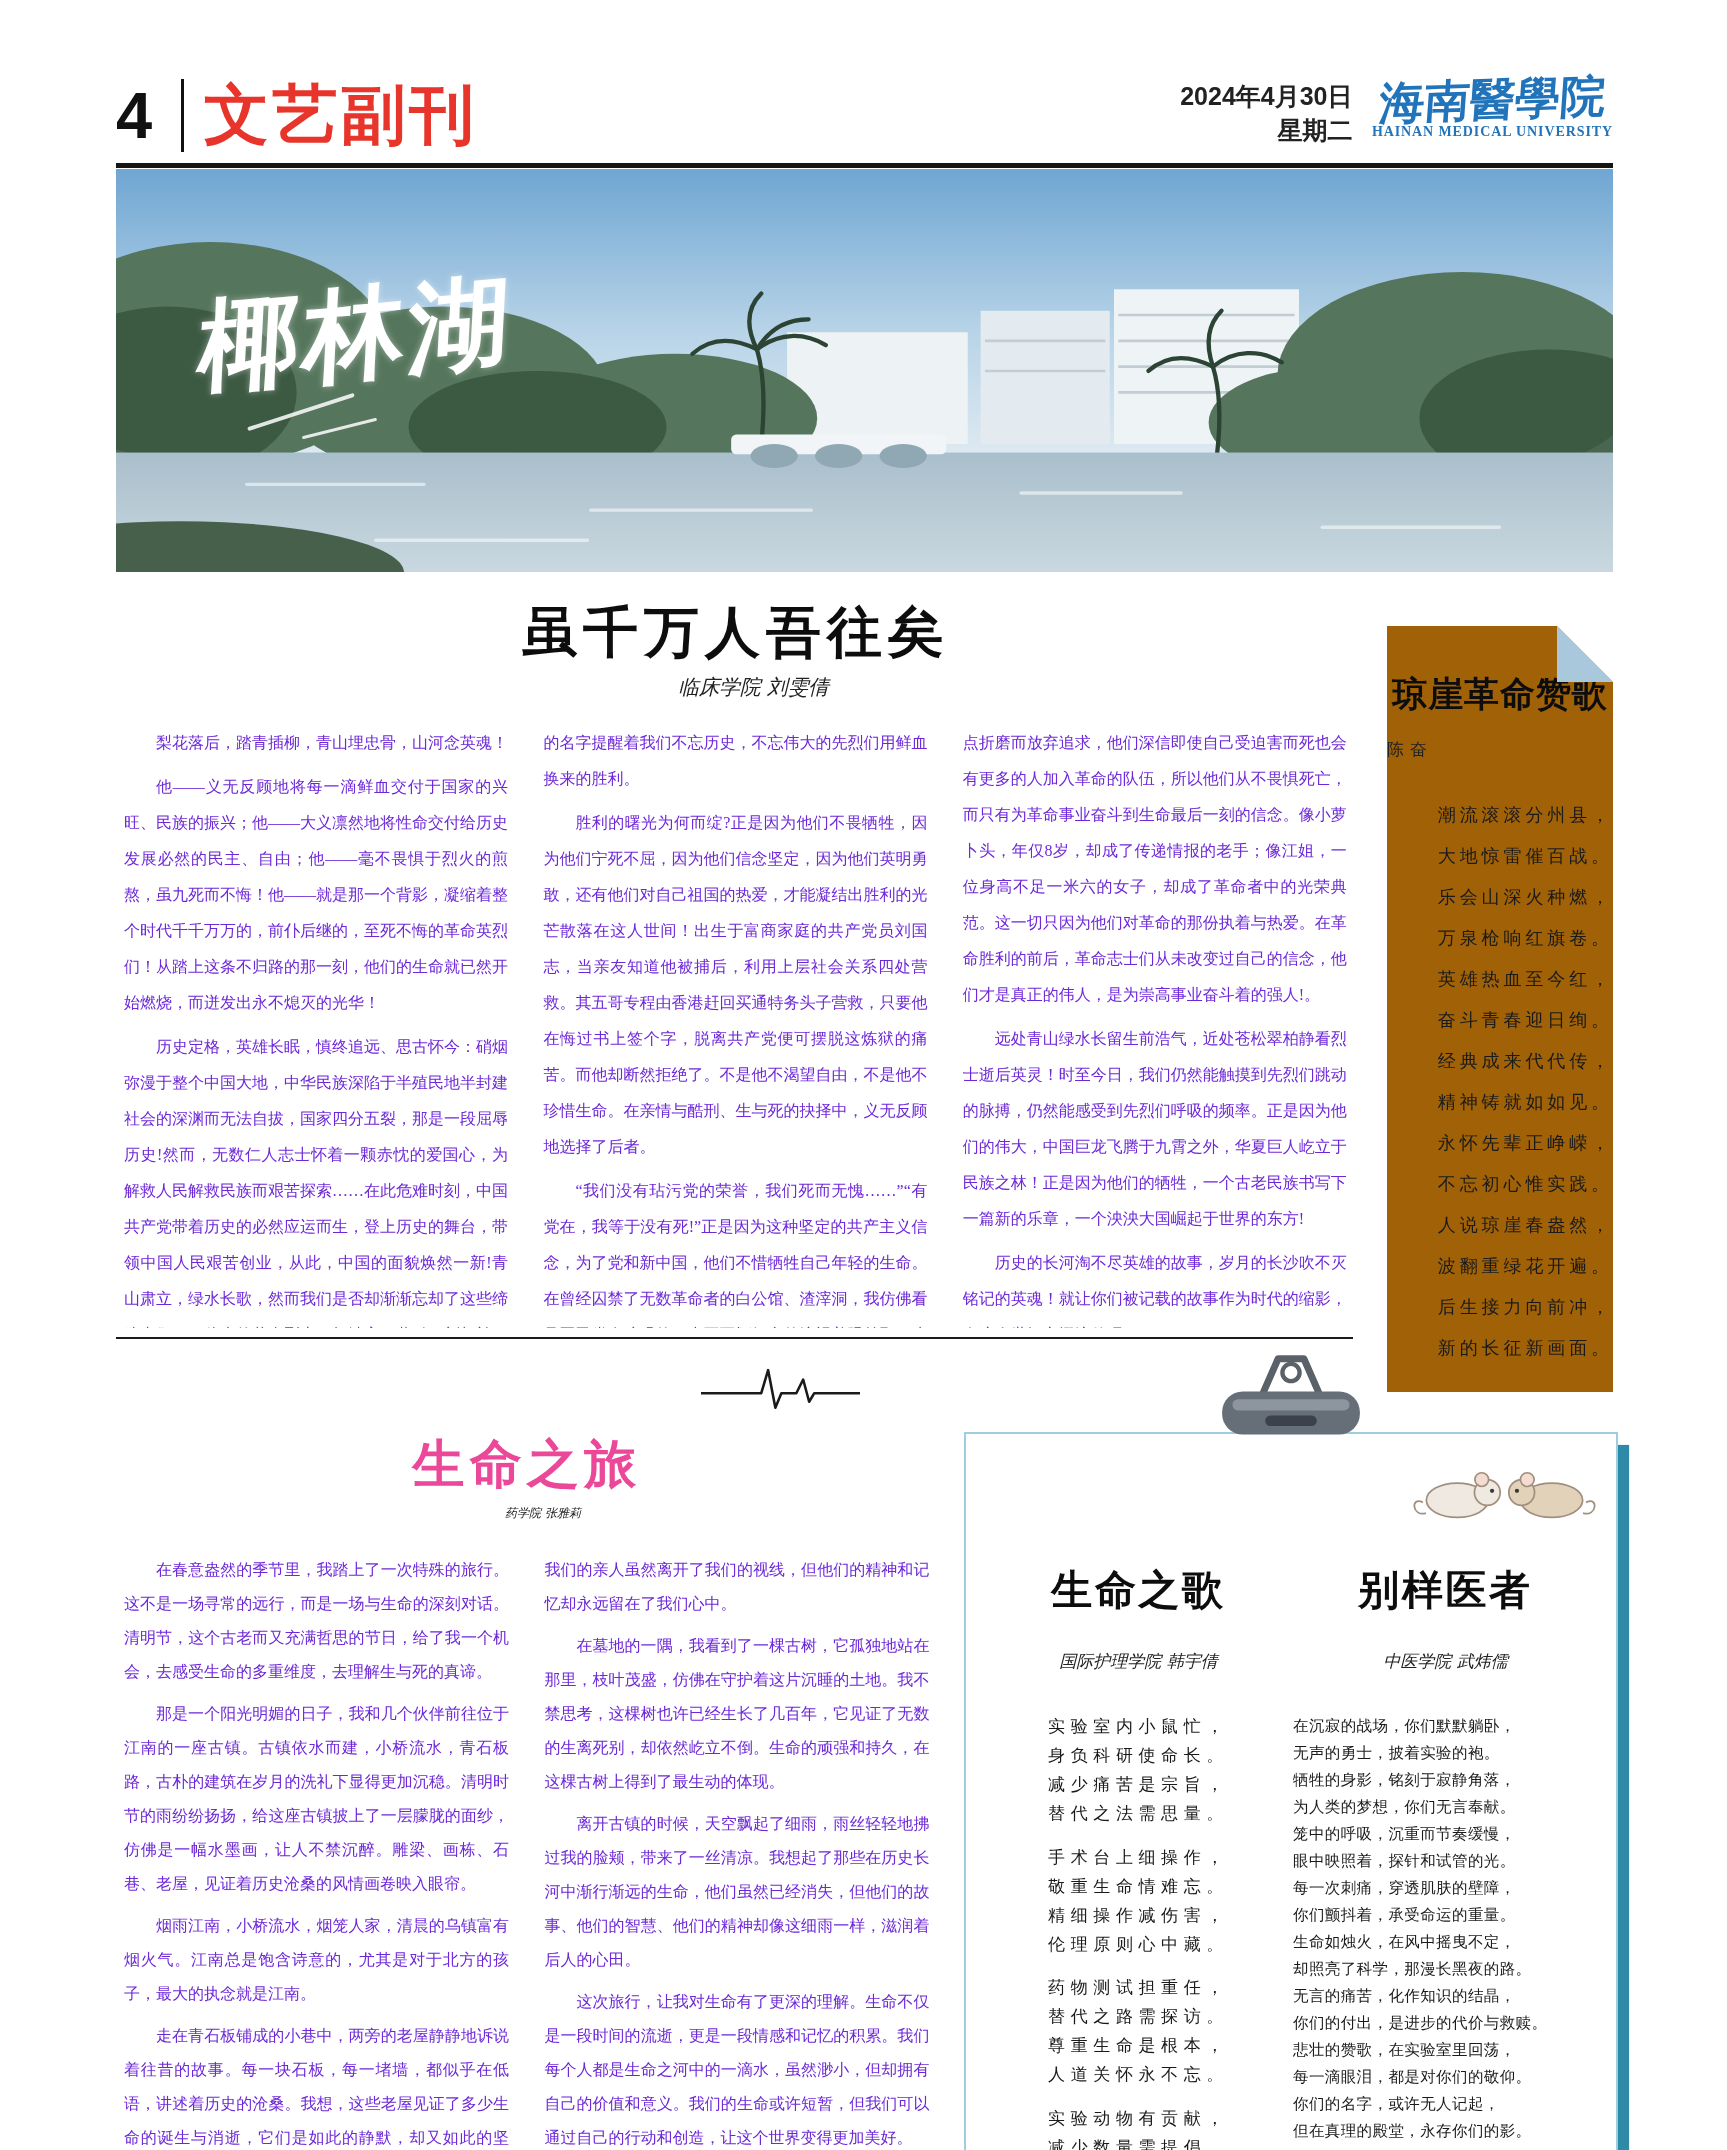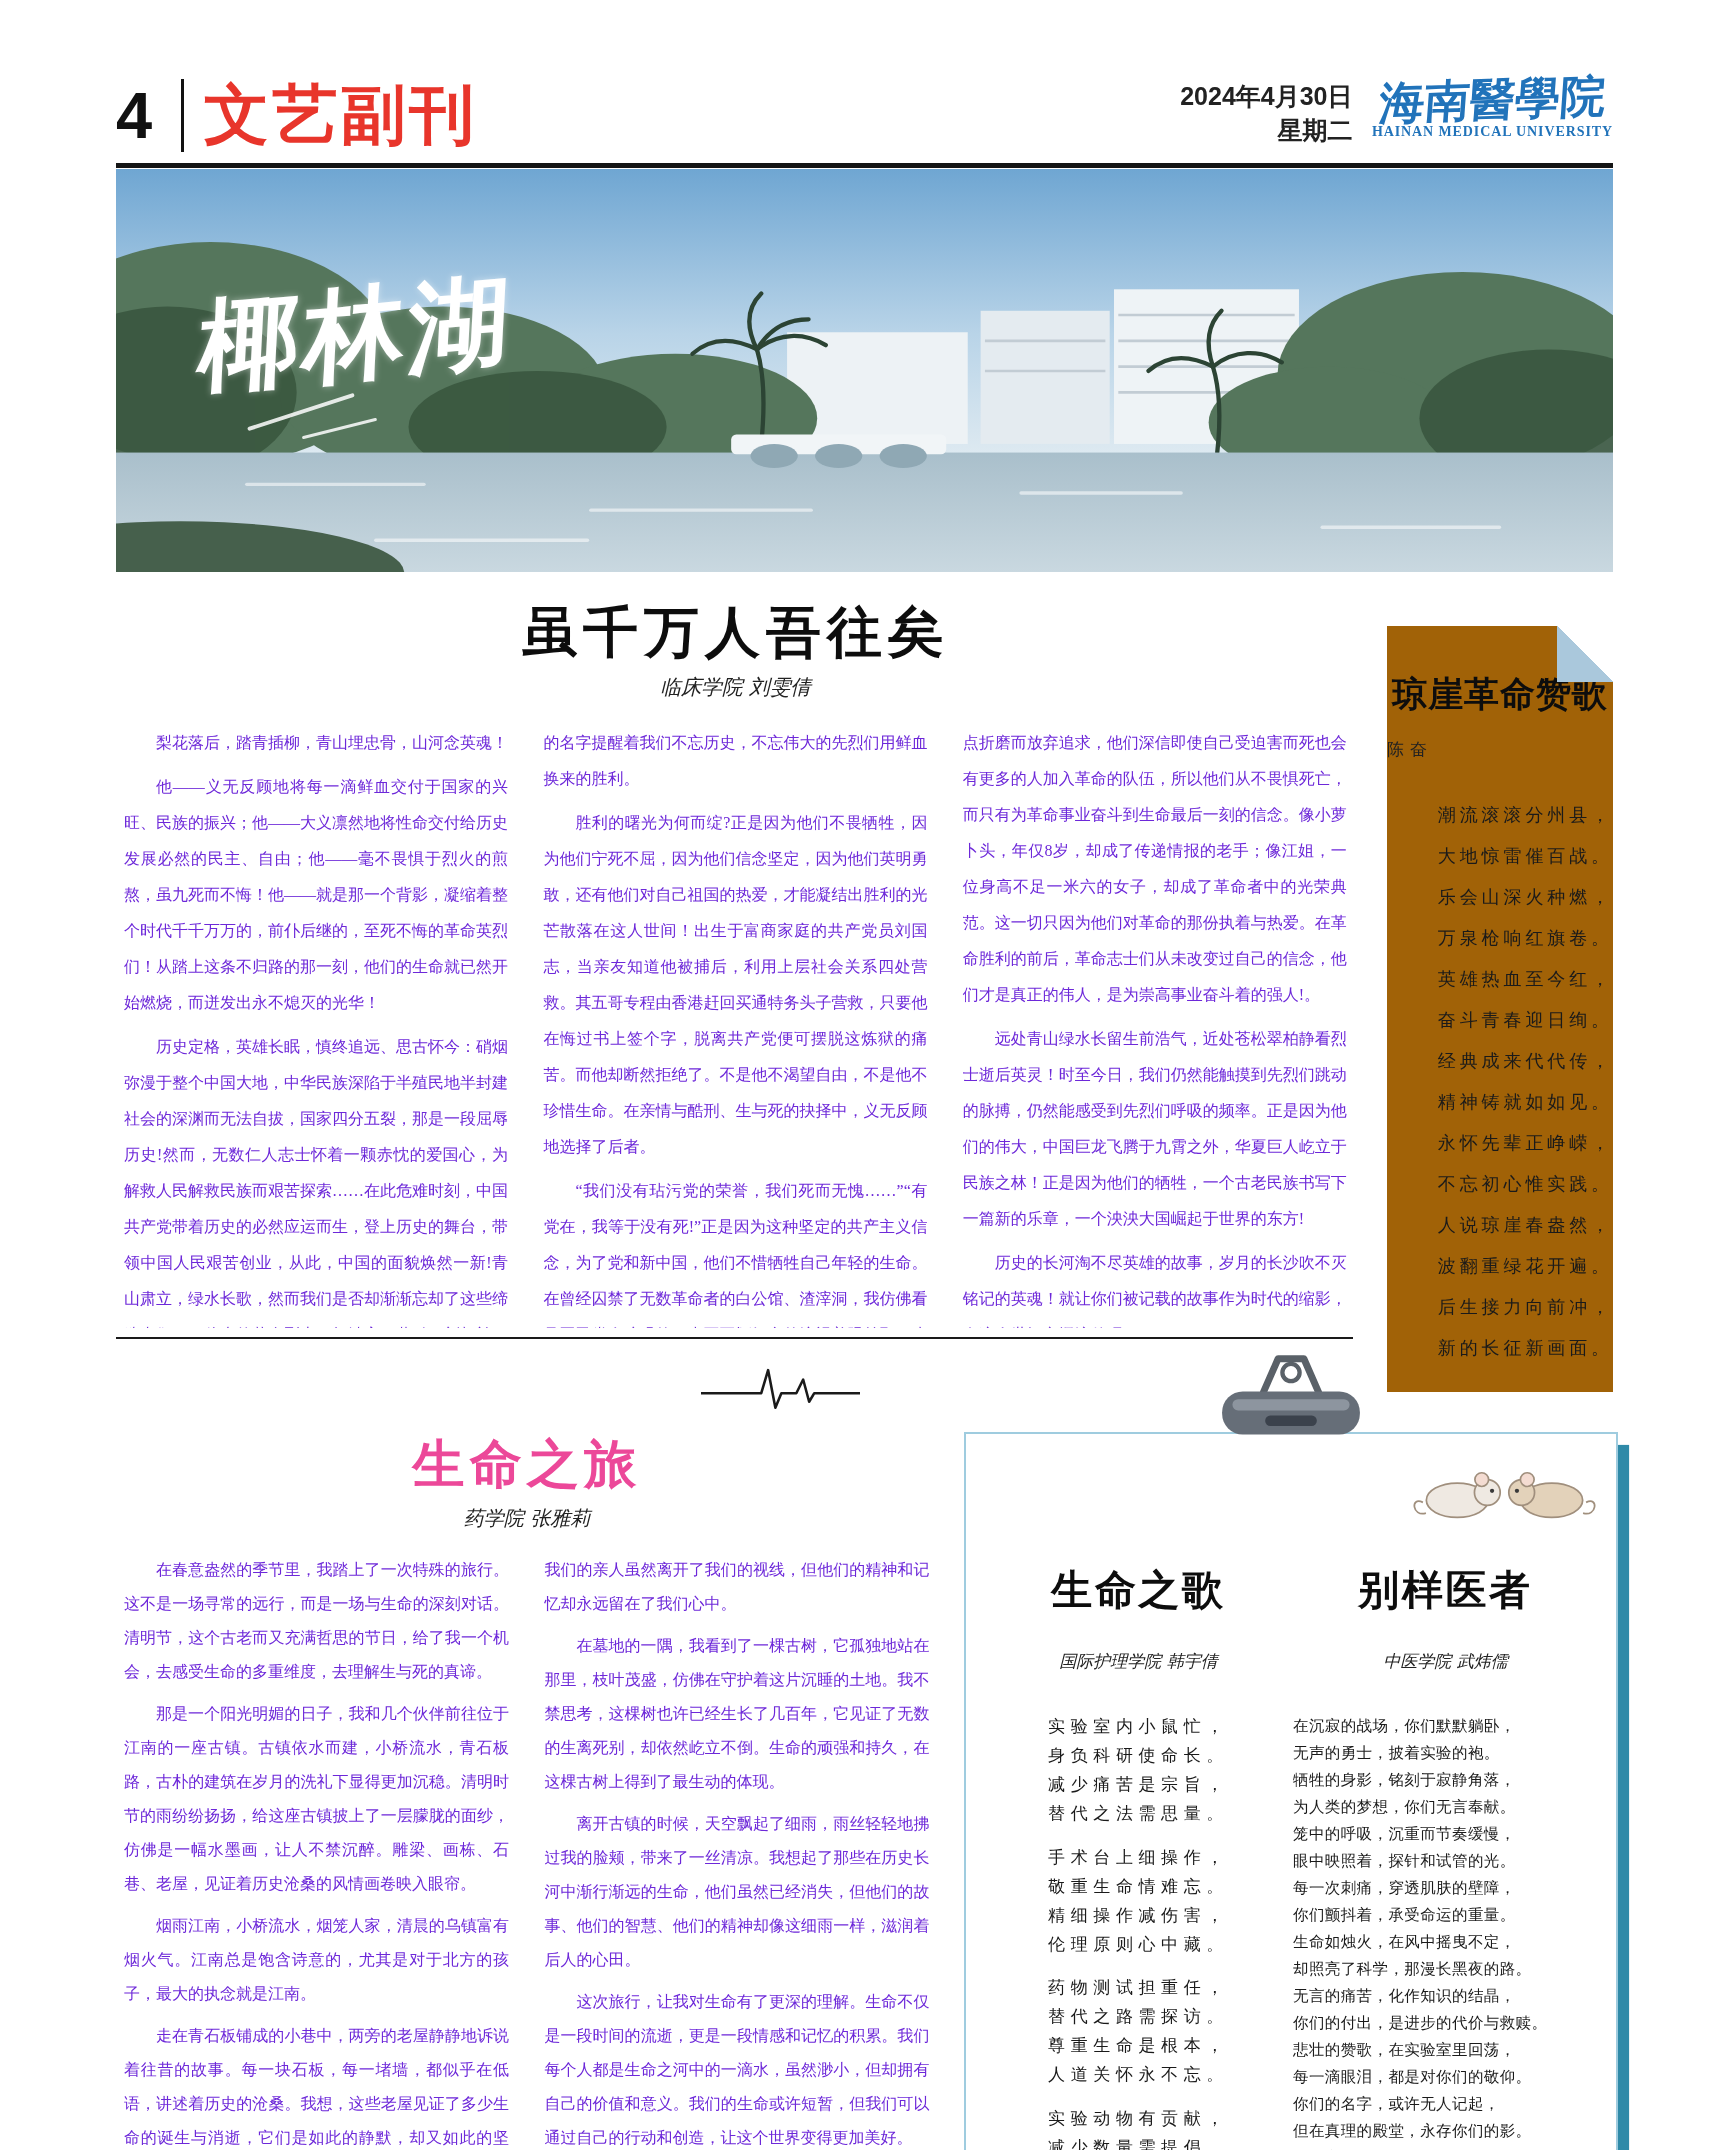--- a/index.html
+++ b/index.html
@@ -23,43 +23,43 @@
   
   .banner{position:absolute;left:116px;top:169px;width:1497px;height:403px;overflow:hidden;}
   .banner svg{position:absolute;left:0;top:0;}
   .banner-title{position:absolute;left:82px;top:99px;font-family:"DejaVu Serif","Liberation Serif",serif;
            font-weight:700;font-size:101px;color:#ffffff;transform:rotate(-5deg) skewX(-8deg);
            text-shadow:0 0 7.7px rgba(255,255,255,.45);letter-spacing:4.3px;}
   .brush{position:absolute;background:#ffffff;opacity:.85;border-radius:3.4px;}
   
   .a1-title{position:absolute;left:116px;top:596px;width:1239px;text-align:center;
            font-family:"Liberation Sans","DejaVu Sans",sans-serif;font-size:55px;font-weight:900;letter-spacing:6px;color:#0d0d0d;}
-  .a1-author{position:absolute;left:116px;top:673px;width:1239px;text-align:center;
+  .a1-author{position:absolute;left:134px;top:673px;width:1239px;text-align:center;
            font-family:"DejaVu Serif","Liberation Serif",serif;font-style:italic;font-size:20.6px;color:#222;}
   .cols3{position:absolute;left:116px;top:717px;width:1239px;height:611px;display:flex;gap:19.4px;overflow:hidden;}
   .cols3 .col{width:400px;}
   .bodytext p{margin:8px;font-size:16px;line-height:36px;text-align:justify;color:#6d28d9;}
   .bodytext .para{text-indent:2em;}
   .bodytext .cont{text-indent:0;}
   .a1-rule{position:absolute;left:116px;top:1337px;width:1237px;height:2.2px;background:#1a1a1a;}
   
   .sidebar{position:absolute;left:1387px;top:626px;width:226px;height:766px;background:#a16207;}
   .sidebar .fold{position:absolute;right:0;top:0;width:56px;height:56px;
            background:linear-gradient(to bottom left,#ffffff 50%,#aac8dc 50%);}
   .sb-title{margin:45px 0 0 0;text-align:center;font-family:"Liberation Sans","DejaVu Sans",sans-serif;
            font-size:35px;font-weight:900;color:#0d0d0d;letter-spacing:0.9px;}
   .sb-author{margin-top:20px;text-align:left;font-size:17px;letter-spacing:6px;color:#222;}
   .sb-poem{margin-top:34px;text-align:right;}
   .sb-poem p{margin:0;font-size:18px;line-height:41px;letter-spacing:3.9px;color:#1a1a1a;}
   
   .ecg{position:absolute;left:701px;top:1359px;width:159px;height:62px;background:#ffffff;}
   .l-title{position:absolute;left:116px;top:1430px;width:822px;text-align:center;
            font-family:"Liberation Sans","DejaVu Sans",sans-serif;font-size:52px;font-weight:900;letter-spacing:5.2px;color:#ec4899;}
-  .l-author{position:absolute;left:116px;top:1505px;width:822px;text-align:center;
-           font-family:"DejaVu Serif","Liberation Serif",serif;font-style:italic;font-size:20px;color:#222;}
+  .l-author{position:absolute;left:132px;top:1505px;width:822px;text-align:center;
+           font-family:"DejaVu Serif","Liberation Serif",serif;font-style:italic;font-size:12px;color:#222;}
   .cols2{position:absolute;left:116px;top:1545px;width:822px;height:1015px;display:flex;gap:19.4px;z-index:2;}
   .cols2 .col{width:401px;}
   .cols2 p{line-height:34px;}
   
   .clipboard{position:absolute;left:964px;top:1432px;width:650px;height:1181px;background:#ffffff;
            border:2.2px solid #9fccdf;box-shadow:12px 12px 0 -0.9px #2f8aa8;z-index:3;}
   .clip{position:absolute;left:50%;top:-84px;transform:translateX(-50%);z-index:5;}
   .mice{position:absolute;right:19.4px;top:19.4px;}
   .poem-col{position:absolute;top:129px;}
   .poem-col.song{left:24px;width:297px;}

